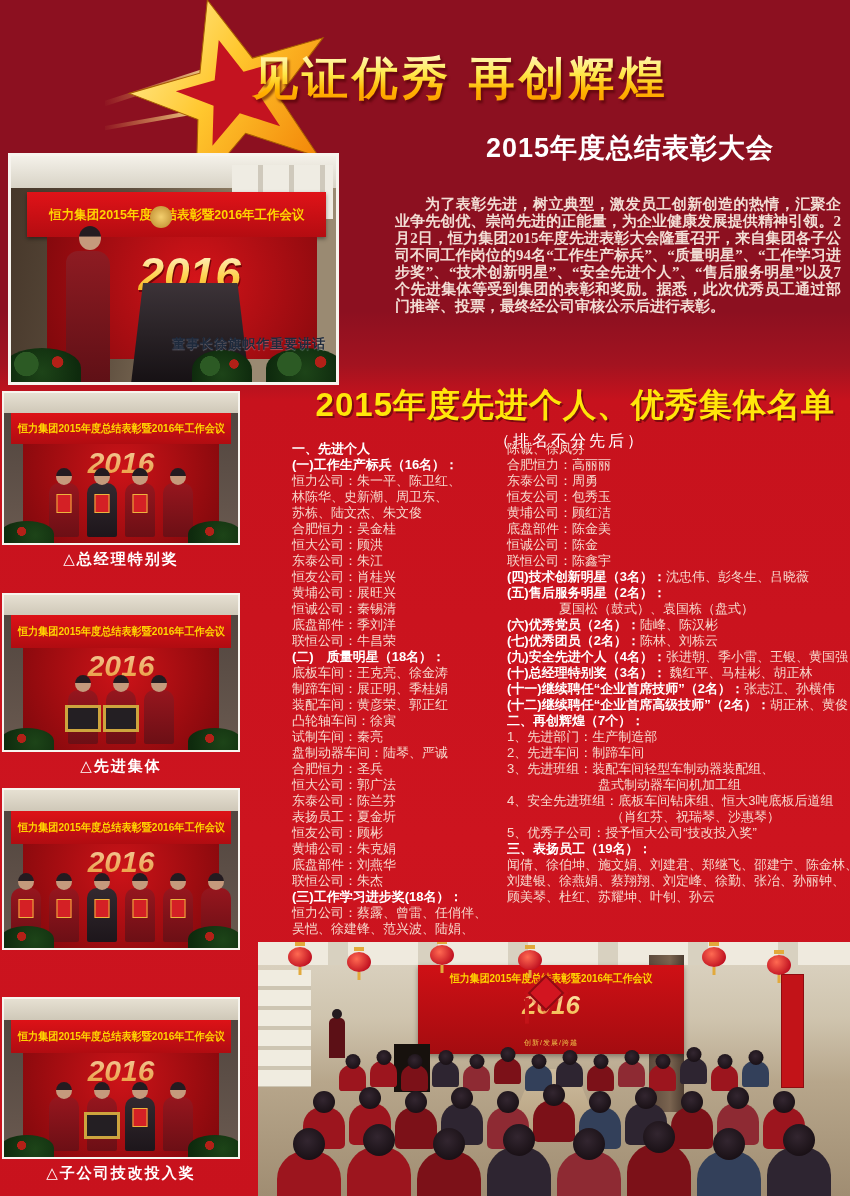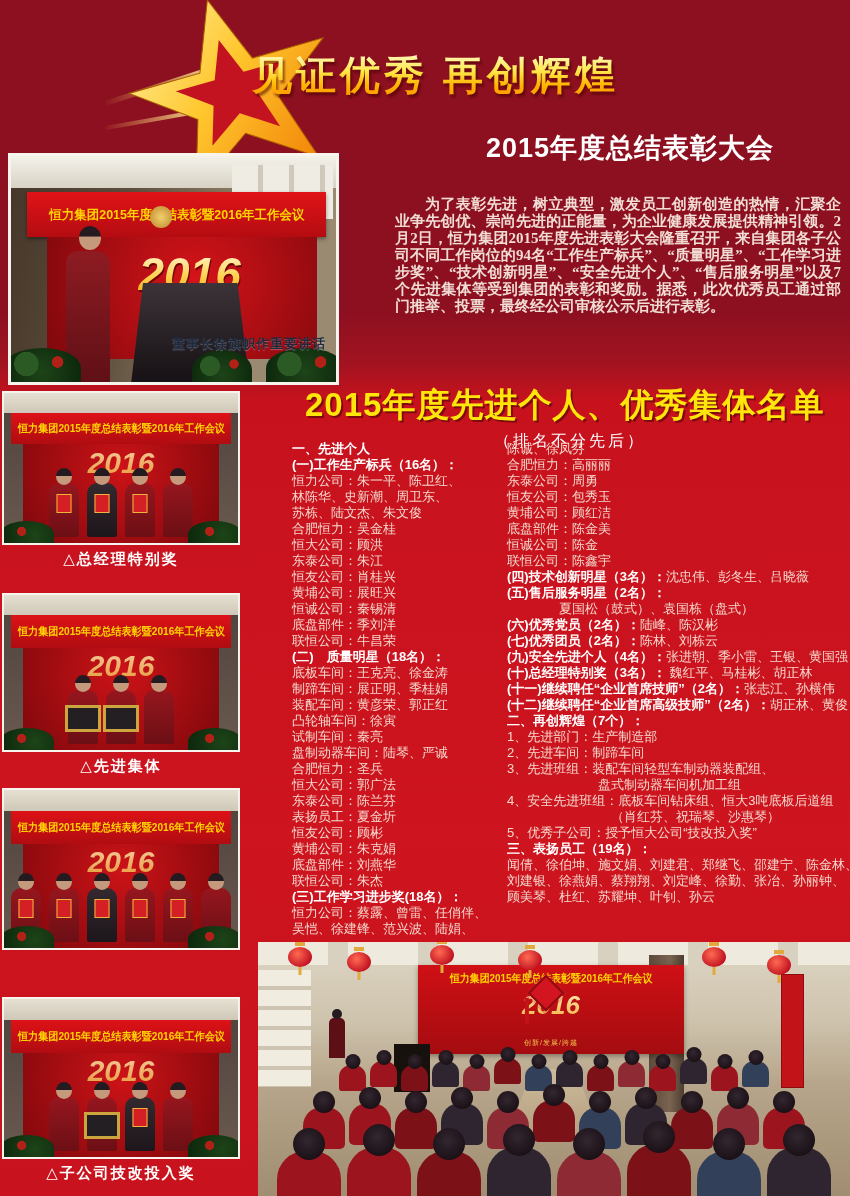--- a/index.html
+++ b/index.html
@@ -5,21 +5,21 @@
   html,body{margin:0;padding:0;background:#5a0a12;}
   #canvas{
     position:relative;width:850px;height:1196px;overflow:hidden;
     font-family:"Liberation Sans","DejaVu Sans",sans-serif;
     background:linear-gradient(180deg,#8c1020 0%,#8c1020 26%,#a31320 30.5%,#c7121d 33.5%,#cd141f 70%,#c8121d 100%);
   }
   
   .star-svg{position:absolute;left:105px;top:-14px;width:255px;height:210px;}
   .title-main{
     position:absolute;left:252px;top:48px;width:580px;margin:0;
-    font-size:40px;font-weight:900;letter-spacing:4px;white-space:nowrap;
+    font-size:46px;font-weight:900;letter-spacing:4px;white-space:nowrap;
     background:linear-gradient(180deg,#fffde2 0%,#ffe84a 42%,#ffb400 68%,#ff8a00 100%);
     -webkit-background-clip:text;background-clip:text;color:transparent;
     filter:drop-shadow(2px 3px 1px rgba(70,0,0,.55));
   }
   .title-sub{
     position:absolute;left:430px;top:130px;width:400px;margin:0;text-align:center;
     font-size:27px;font-weight:700;color:#ffffff;letter-spacing:1px;
   }
   
   .frame{position:absolute;background:#7c1016;border:3px solid #f7f4ee;box-sizing:border-box;overflow:hidden;}
@@ -43,21 +43,21 @@
   .plant.pl-l{left:-8px;bottom:-6px;} .plant.pl-r{right:-8px;bottom:-6px;} .plant.pl-m{right:26%;bottom:-8px;width:60px;}
   .ph1-caption{position:absolute;right:3%;bottom:13%;font-size:13px;font-weight:900;color:#1e2a3c;letter-spacing:1px;text-shadow:0 1px 1px rgba(220,230,255,.35);}
   
   .intro{
     position:absolute;left:395px;top:196px;width:446px;margin:0;
     font-family:"Liberation Serif","DejaVu Serif",serif;font-weight:700;
     font-size:15px;line-height:17px;color:#f2ddd4;text-align:justify;text-indent:2em;
   }
   
   .roster-title{
-    position:absolute;left:305px;top:383px;width:530px;margin:0;text-align:left;
+    position:absolute;left:305px;top:383px;width:530px;margin:0;text-align:right;
     font-size:33px;font-weight:900;color:#ffe60a;letter-spacing:1px;white-space:nowrap;
     text-shadow:2px 2px 0 #7e0a10;
   }
   .roster-sub{position:absolute;left:305px;top:431px;width:530px;margin:0;text-align:center;font-size:16px;color:#ffffff;letter-spacing:3px;}
   
   .rlist{position:absolute;top:441px;font-size:13px;line-height:16px;}
   #list-left{left:292px;width:200px;}
   #list-right{left:507px;width:343px;}
   .rline{white-space:nowrap;}
   .rline b{color:#ffffff;font-weight:700;}

